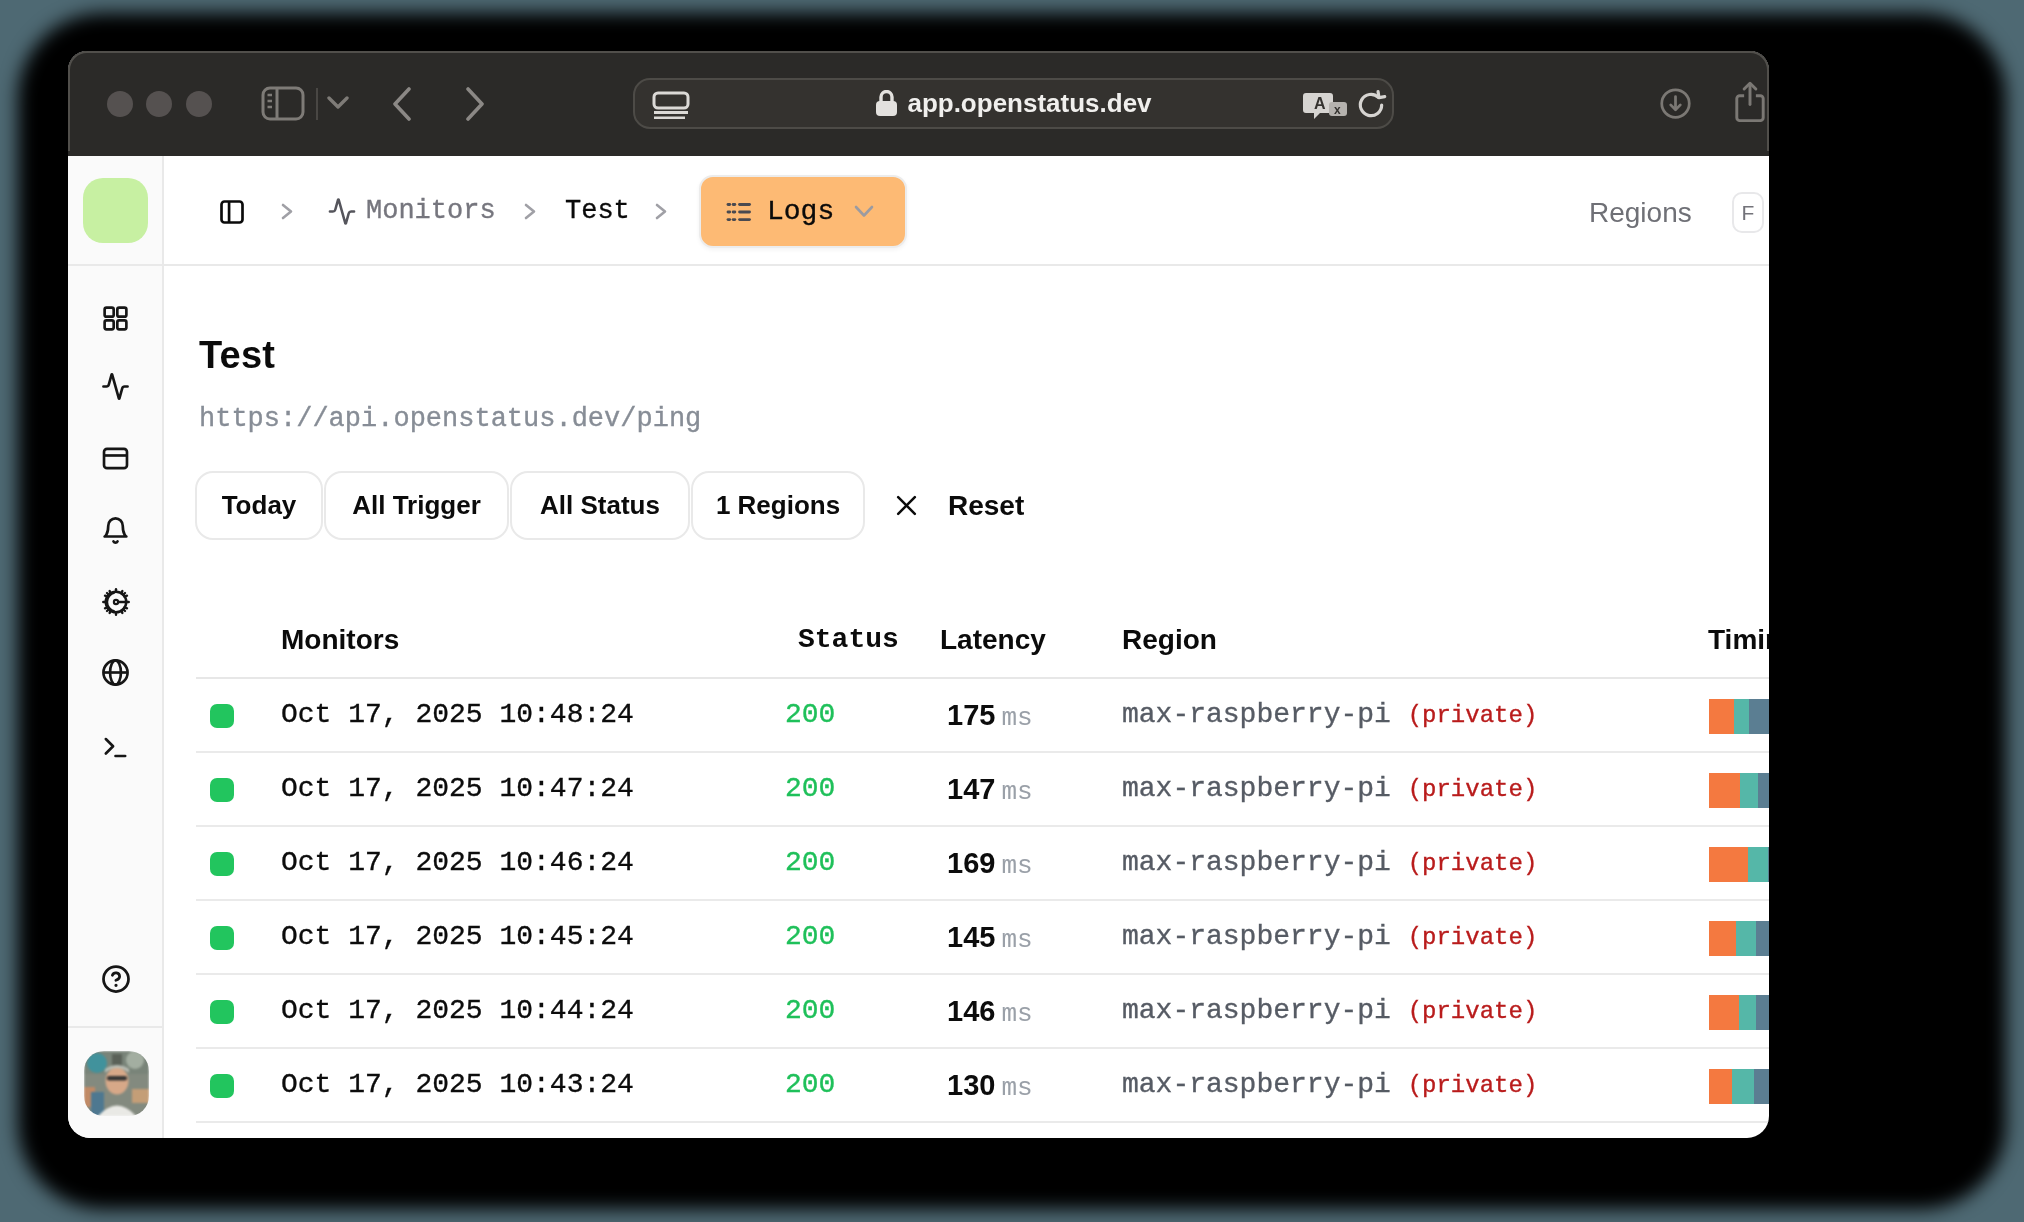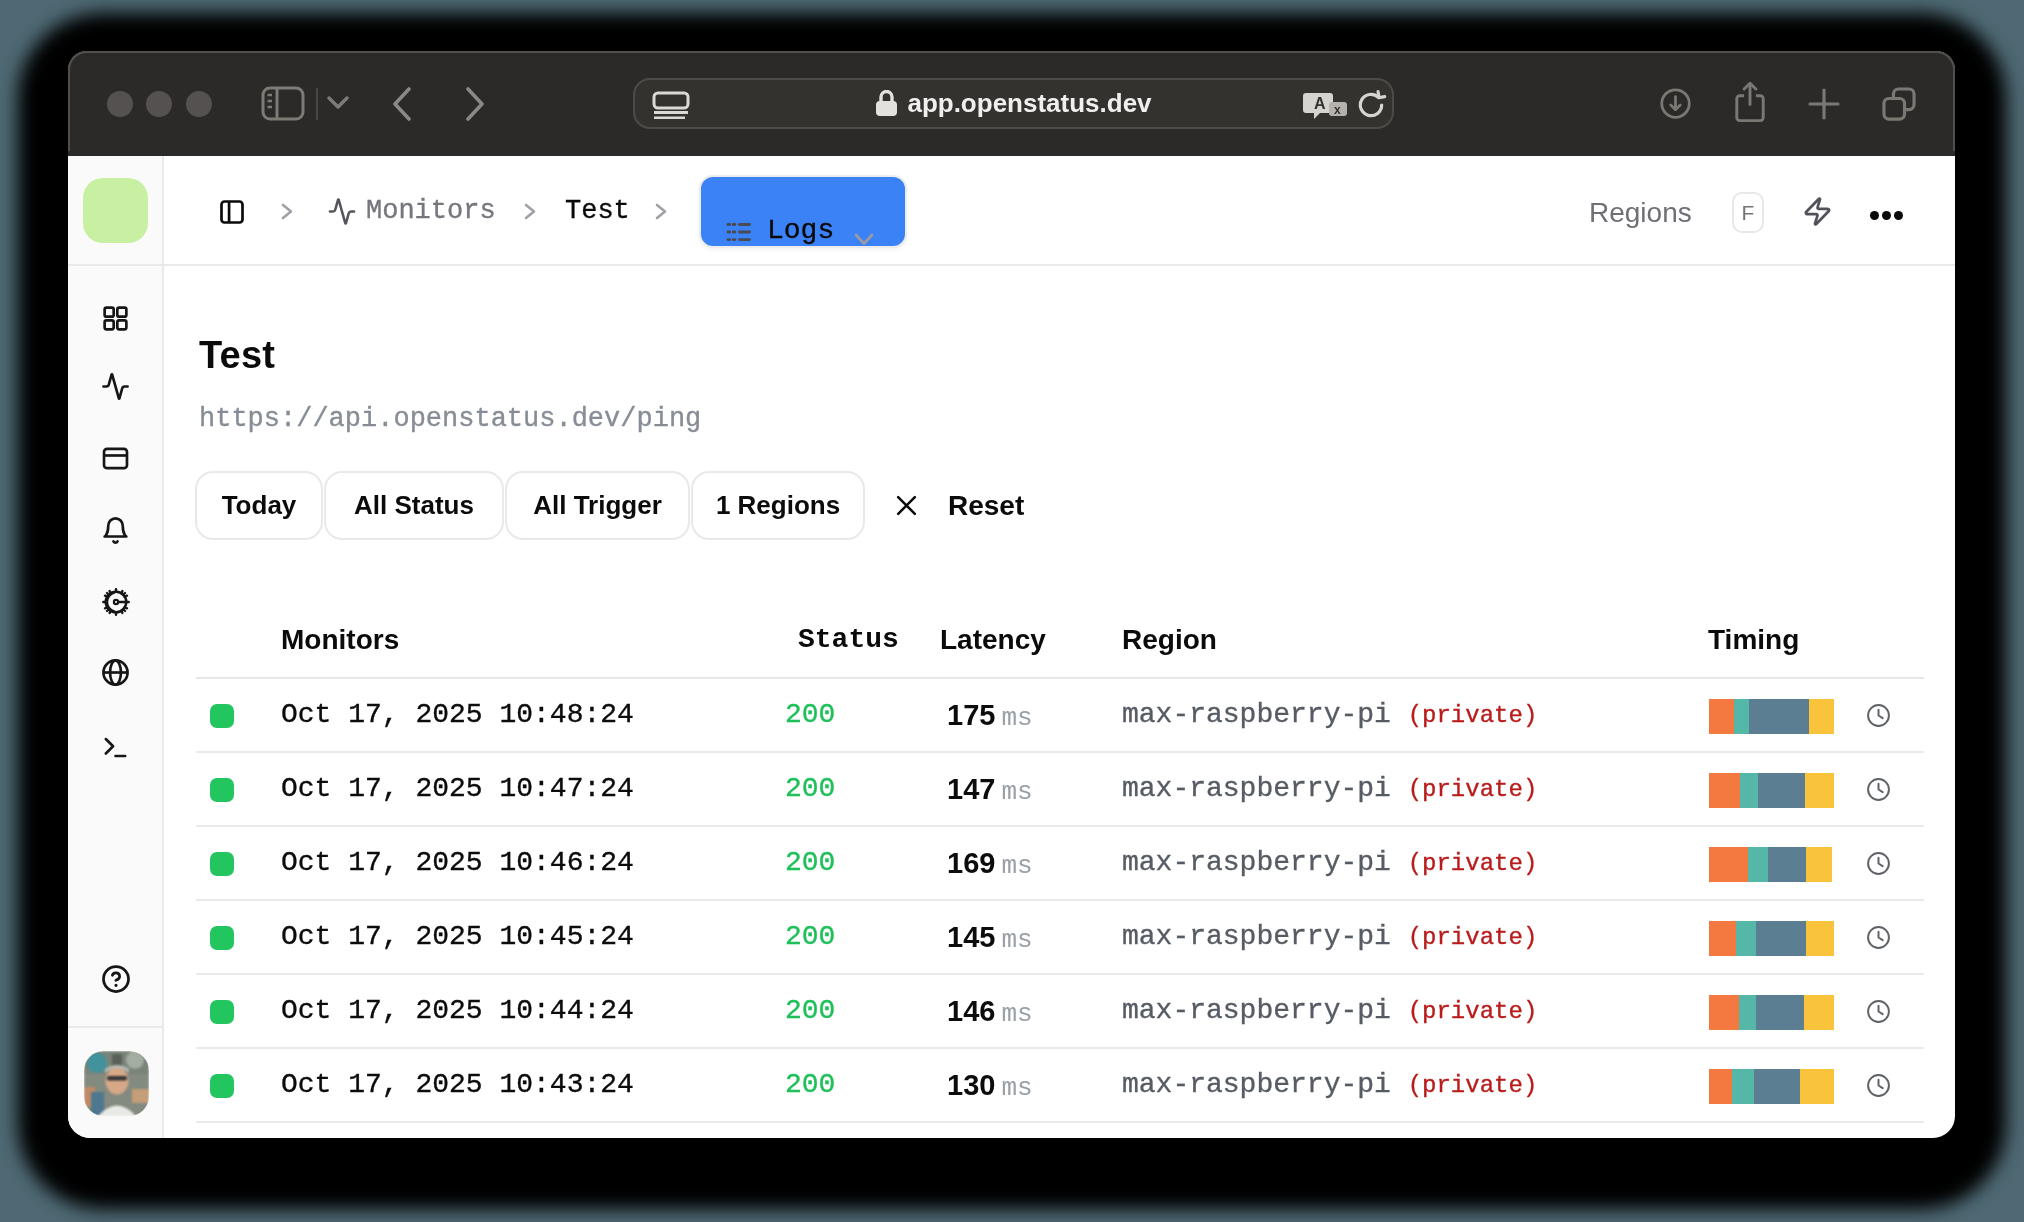--- a/index.html
+++ b/index.html
@@ -4,42 +4,42 @@
 <style>
 * { margin:0; padding:0; box-sizing:border-box; }
 html,body { width:2024px; height:1222px; overflow:hidden; }
 body { background:#4e6973; font-family:"Liberation Sans", sans-serif; position:relative; }
 .c-ts,.c-st,.c-reg,.crumb-mono,.pageurl { -webkit-text-stroke:0.35px currentColor; }
 .shadowbox {
   position:absolute; left:18px; top:13px; width:1988px; height:1196px;
   background:#000; border-radius:85px; filter:blur(9px);
 }
 .win {
-  position:absolute; left:68px; top:51px; width:1887px; height:1087px;
+  position:absolute; left:68px; top:51px; width:1701px; height:1087px;
   background:#fff; border-radius:19px 19px 22px 22px; overflow:hidden;
 }
 .abs { position:absolute; }
 
 .titlebar { position:absolute; left:0; top:0; width:100%; height:105px; background:#2b2a28; }
 .tophi { position:absolute; left:0; right:0; top:0; height:100px; border-radius:19px 19px 0 0; border:2px solid #514f4b; border-bottom:none; box-sizing:border-box; }
 .tl { position:absolute; top:40px; width:26px; height:26px; border-radius:50%; background:#555150; }
 .urlbar { position:absolute; left:565px; top:27px; width:761px; height:51px; border-radius:17px;
   background:#34322f; border:2px solid #4d4b47; }
 .urltext { position:absolute; left:0; right:0; top:0; bottom:0; display:flex; align-items:center; justify-content:center;
   color:#f0efed; font-size:26px; font-weight:bold; gap:9px; }
 
 .sidebar { position:absolute; left:0; top:105px; width:96px; bottom:0; background:#fafafa; border-right:2px solid #e9e9e9; }
 .greenav { position:absolute; left:15px; top:22px; width:65px; height:65px; border-radius:20px; background:#c7f0a2; }
 .hline { position:absolute; height:2px; background:#e9e9e9; }
 .sideicon { position:absolute; left:33px; }
 
 .topbar { position:absolute; left:96px; right:0; top:105px; height:110px; background:#fff; }
 .crumb-mono { font-family:"Liberation Mono", monospace; font-size:27px; }
 .logsbtn { position:absolute; left:535px; top:19px; height:73px; width:208px; border:2px solid #ececec; border-radius:14px;
-  box-shadow:0 2px 4px rgba(0,0,0,0.05); display:flex; align-items:flex-end; padding:0 24px; gap:14px; background:#3b82f6; }
+  box-shadow:0 2px 4px rgba(0,0,0,0.05); display:flex; align-items:center; padding:0 24px; gap:14px; background:#fdba74; }
 h1.pagetitle { position:absolute; left:131px; top:283px; font-size:38px; font-weight:bold; color:#0b0b0b; letter-spacing:0.2px; }
 .pageurl { position:absolute; left:131px; top:353px; font-family:"Liberation Mono", monospace; font-size:27px; color:#878d96; }
 .filters { position:absolute; left:127px; top:420px; height:69px; display:flex; align-items:center; }
 .fbtn { height:69px; display:inline-flex; align-items:center; justify-content:center; border:2px solid #e9e9e9; border-radius:18px;
   font-size:26px; font-weight:bold; color:#0b0b0b; background:#fff; margin-right:1px; }
 .reset { display:inline-flex; align-items:center; margin-left:28px; font-size:28px; font-weight:bold; color:#0b0b0b; gap:29px; }
 
 .table { position:absolute; left:128px; top:551px; width:1728px; }
 .thead { height:77px; border-bottom:2px solid #e7e7e7; position:relative; }
 .thead div { position:absolute; top:22px; font-size:28px; font-weight:bold; color:#0b0b0b; }
@@ -265,22 +265,22 @@
       <div style="width:9px;height:9px;border-radius:50%;background:#0a0a0a;"></div>
       <div style="width:9px;height:9px;border-radius:50%;background:#0a0a0a;"></div>
     </div>
   </div>
   <div class="hline" style="left:0; right:0; top:213px;"></div>
 
   <h1 class="pagetitle">Test</h1>
   <div class="pageurl">https://api.openstatus.dev/ping</div>
   <div class="filters">
     <div class="fbtn" style="width:128px;">Today</div>
+    <div class="fbtn" style="width:185px;">All Trigger</div>
     <div class="fbtn" style="width:180px;">All Status</div>
-    <div class="fbtn" style="width:185px;">All Trigger</div>
     <div class="fbtn" style="width:174px;">1 Regions</div>
     <div class="reset">
       <svg width="25" height="25" viewBox="0 0 24 24">
         <line x1="4" y1="4" x2="20" y2="20" stroke="#0b0b0b" stroke-width="2.4" stroke-linecap="round"></line>
         <line x1="20" y1="4" x2="4" y2="20" stroke="#0b0b0b" stroke-width="2.4" stroke-linecap="round"></line>
       </svg>
       <span>Reset</span>
     </div>
   </div>
 

